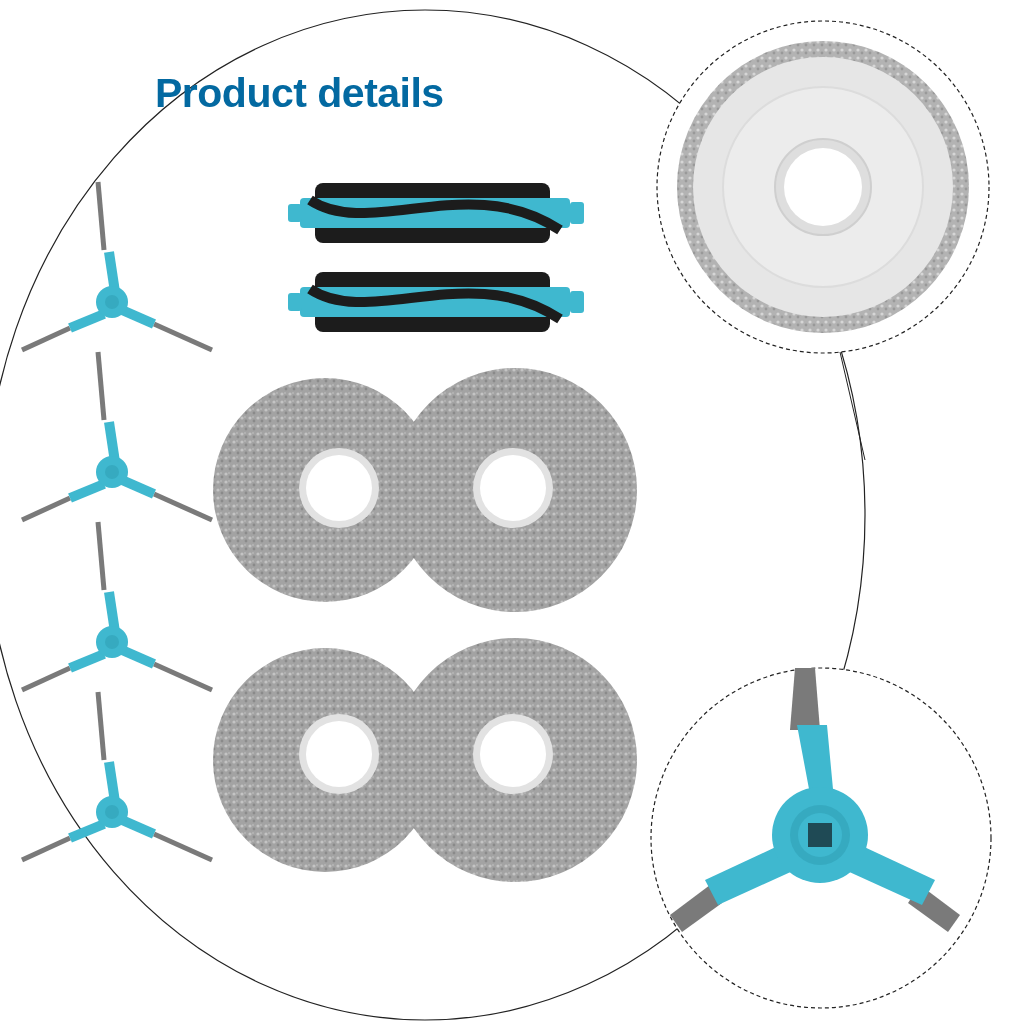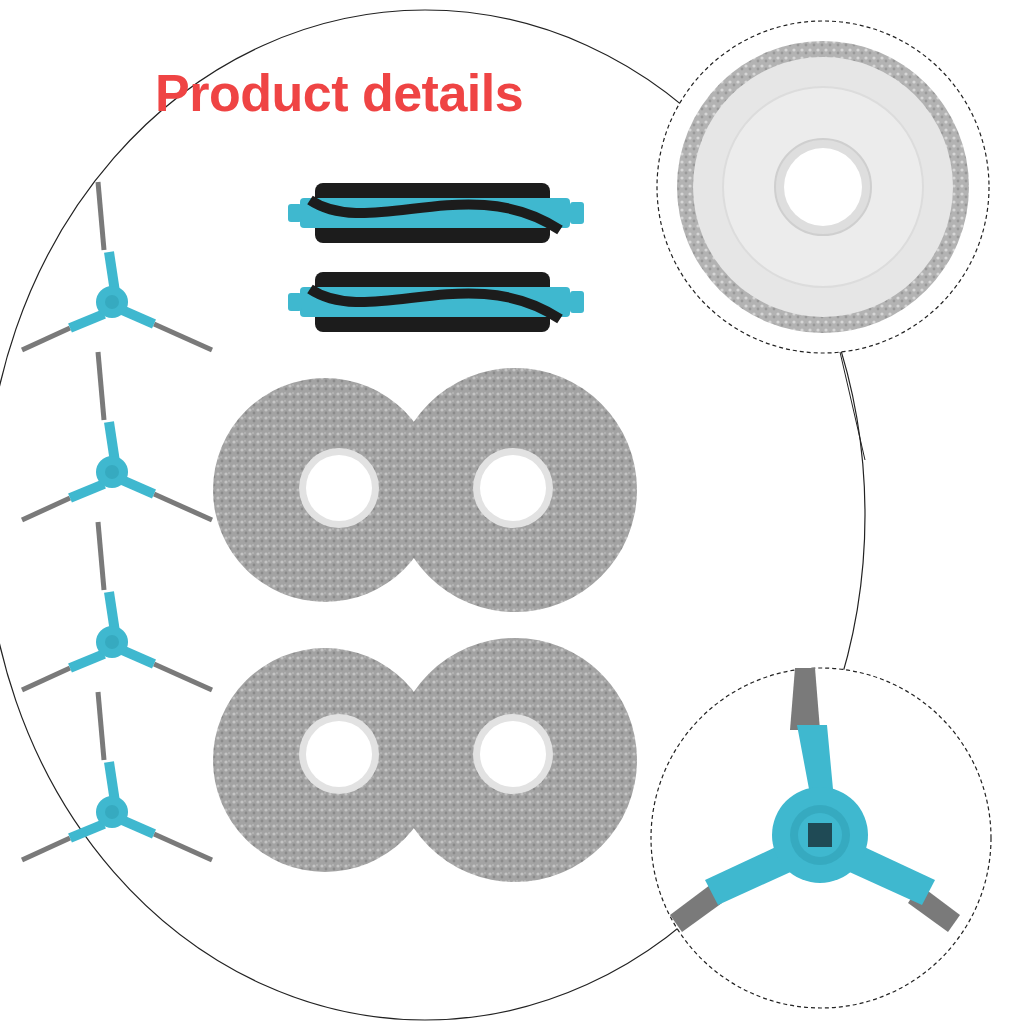--- a/index.html
+++ b/index.html
@@ -1,18 +1,18 @@
 <!DOCTYPE html>
 <html><head>
 <meta charset="utf-8">
 <style>
   html,body{margin:0;padding:0;background:#fff;}
   body{width:1024px;height:1024px;position:relative;overflow:hidden;font-family:"Liberation Sans",sans-serif;}
   .abs{position:absolute;}
-  #title{left:155px;top:58px;font-size:52px;font-weight:bold;color:#ef4444;letter-spacing:-0.5px;line-height:70px;white-space:nowrap;}
+  #title{left:155px;top:58px;font-size:41px;font-weight:bold;color:#0369a1;letter-spacing:-0.5px;line-height:70px;white-space:nowrap;}
   svg{position:absolute;left:0;top:0;}
 </style>
 </head>
 <body>
 
 <svg width="1024" height="1024" viewBox="0 0 1024 1024">
   <defs>
     <pattern id="fluff" width="8" height="8" patternUnits="userSpaceOnUse">
       <rect width="8" height="8" fill="#a3a3a3"></rect>
       <circle cx="2" cy="2" r="1.6" fill="#c4c4c4"></circle>

